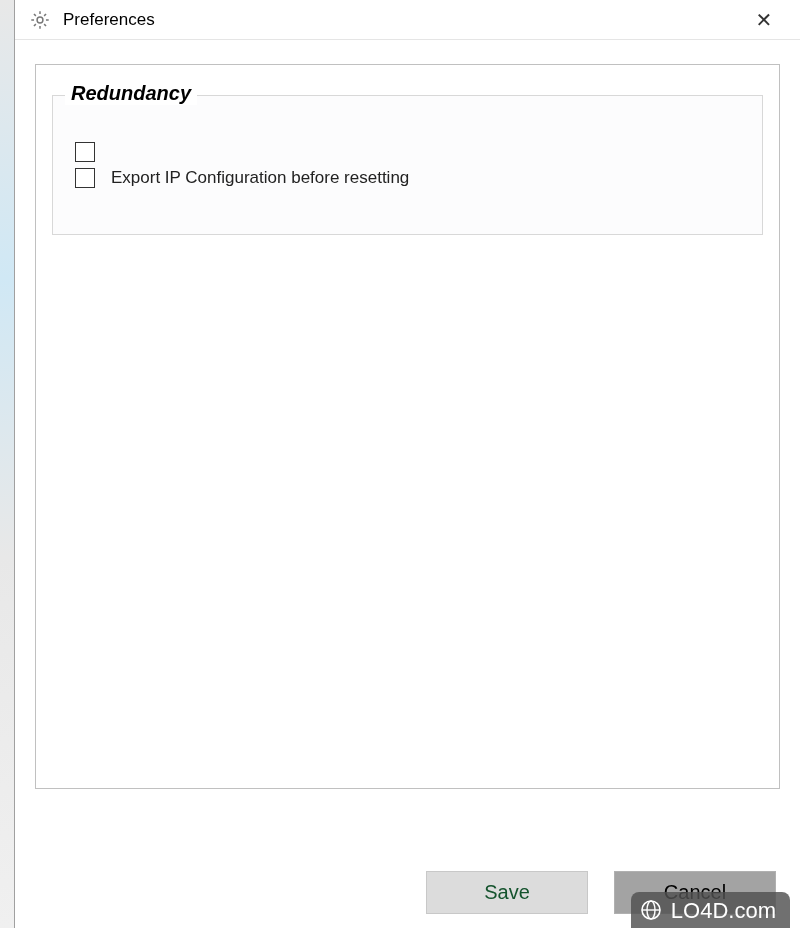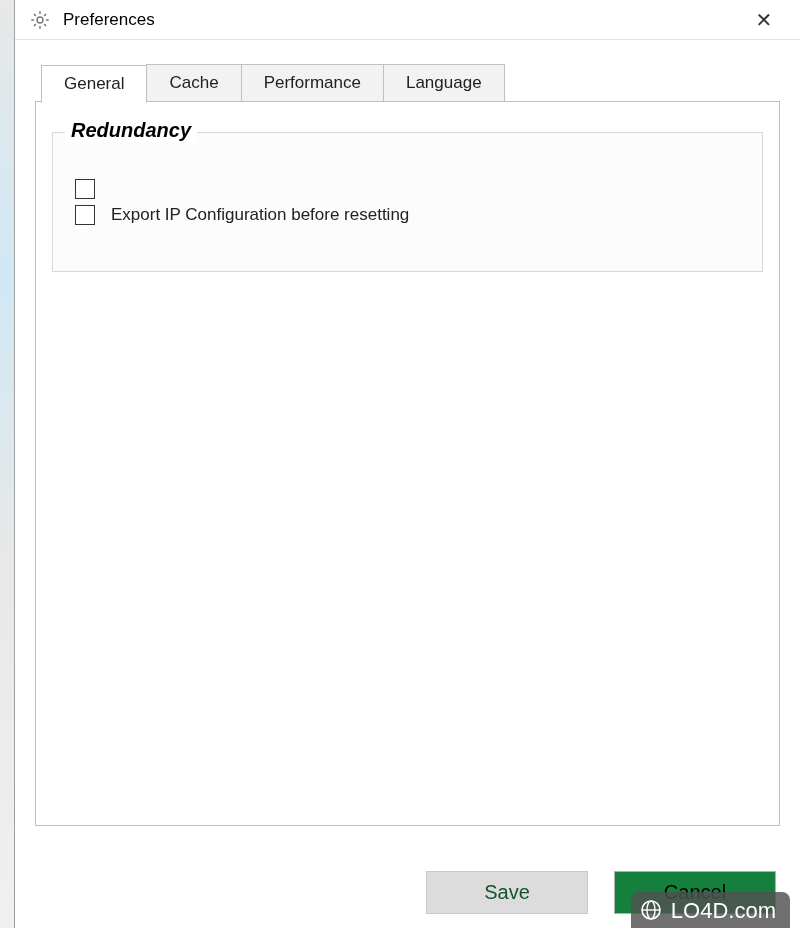--- a/index.html
+++ b/index.html
@@ -119,21 +119,21 @@
       cursor: pointer;
       font-family: Verdana, Geneva, sans-serif;
     }
     .btn.disabled {
       color: #14532d;
       background: #dcdcdc;
       cursor: default;
       border-color: #c8c8c8;
     }
     .btn:not(.disabled) {
-      background: #15803d;
+      background: #a3a3a3;
     }
     .watermark {
       position: absolute;
       right: 10px; bottom: 0px;
       background: rgba(80,80,80,0.82);
       color: #fff;
       font-size: 22px;
       padding: 6px 14px 4px 40px;
       border-radius: 8px 8px 0 0;
       display: flex; align-items: center;
@@ -154,34 +154,20 @@
           <circle cx="12" cy="12" r="3.2"></circle>
           <path d="M12 2.5v3M12 18.5v3M21.5 12h-3M5.5 12h-3M18.6 5.4l-2.1 2.1M7.5 16.5l-2.1 2.1M18.6 18.6l-2.1-2.1M7.5 7.5 5.4 5.4"></path>
         </g>
       </svg>
     </span>
     <span class="title">Preferences</span>
     <span class="close">✕</span>
   </div>
 
   <div class="content">
-    <div class="tabs">
-      <div class="tab active">
-        <span>General</span>
-      </div>
-      <div class="tab">
-        <span>Cache</span>
-      </div>
-      <div class="tab">
-        <span>Performance</span>
-      </div>
-      <div class="tab">
-        <span>Language</span>
-      </div>
-    </div>
 
     <div class="tab-panel">
       <div class="group">
         <div class="group-title">Redundancy</div>
 
         <div class="checkbox-row">
           <span class="checkbox"></span>
         </div>
         <div class="checkbox-row">
           <span class="checkbox"></span>

